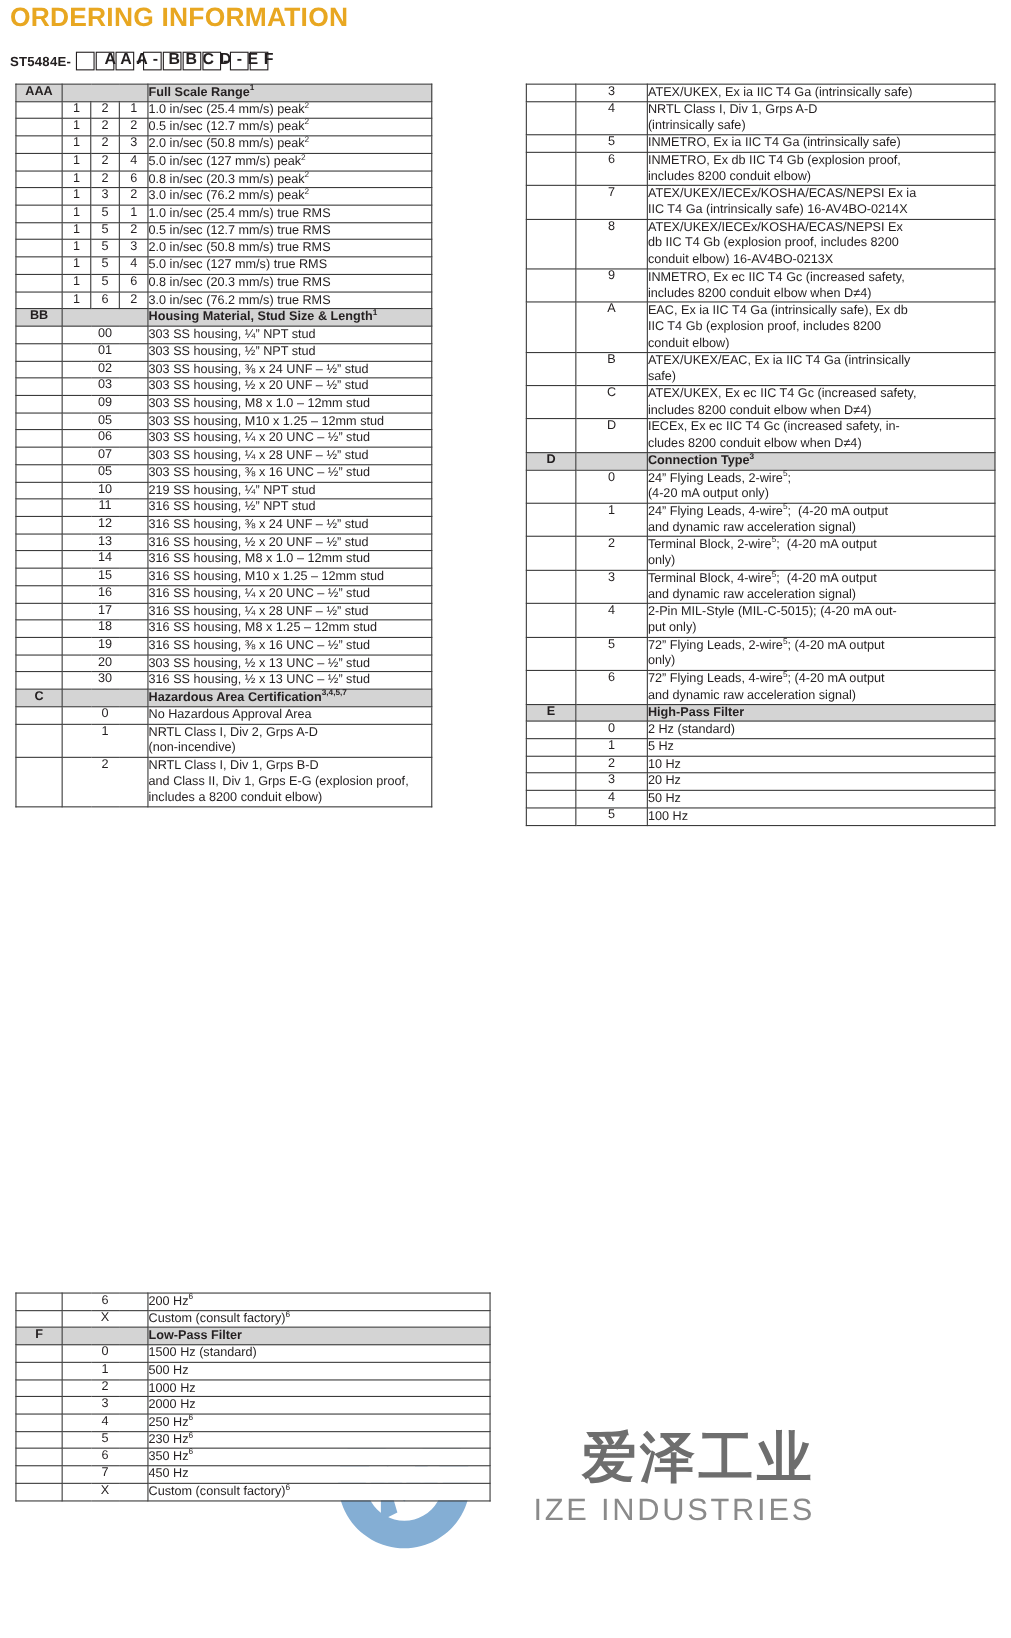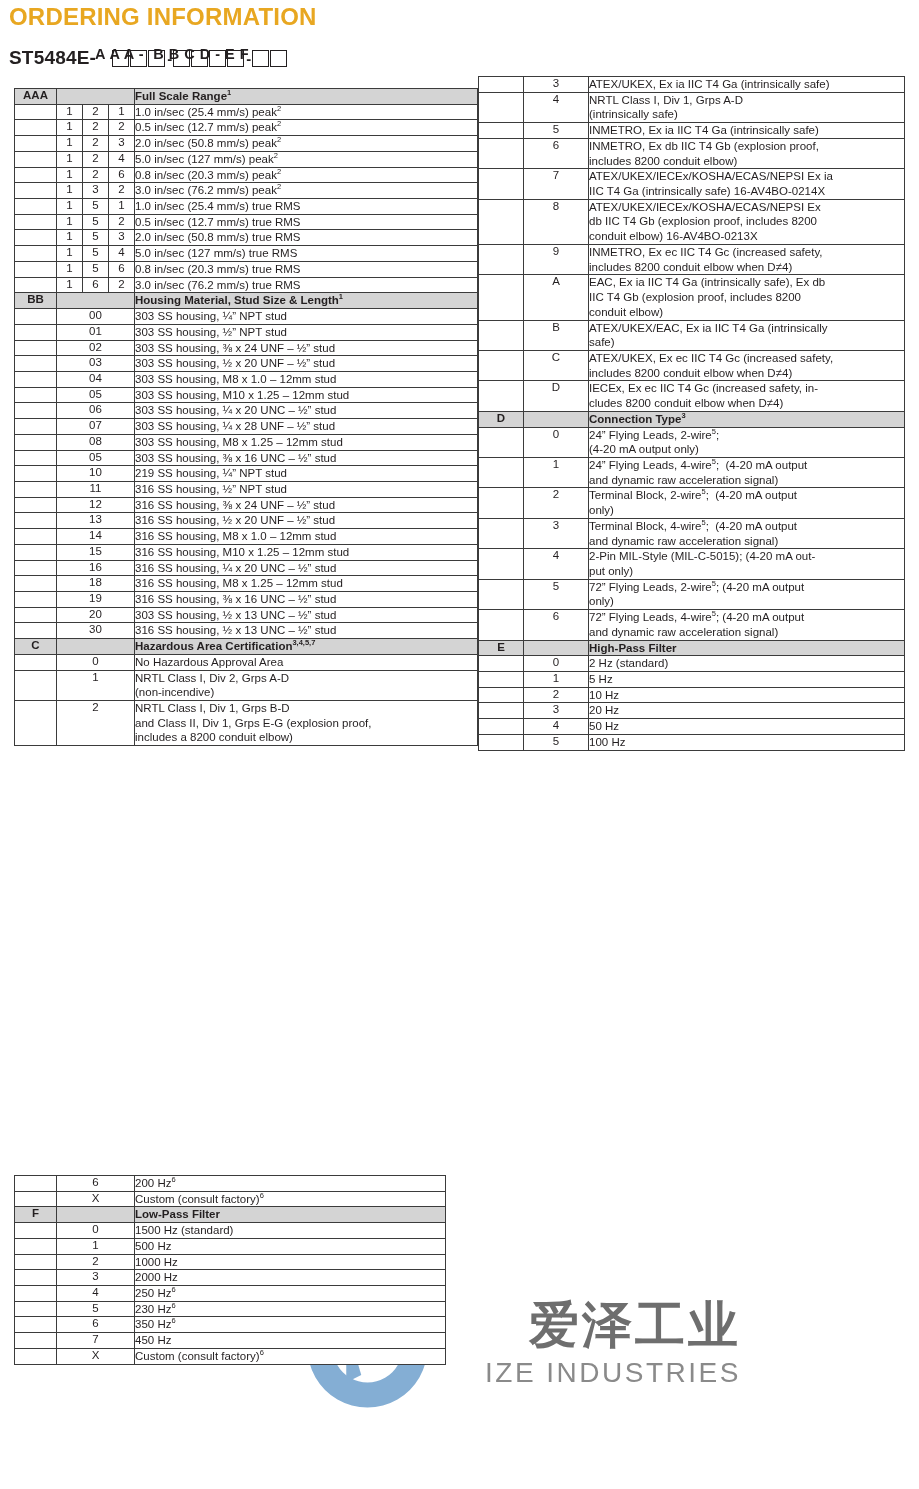--- a/index.html
+++ b/index.html
@@ -45,24 +45,24 @@
     color: #231f20;
   }
   #pn-row {
     position: absolute;
     left: 0px;
     top: 17px;
     display: flex;
     align-items: center;
   }
   #pn-prefix {
-    font-size: 19px;
+    font-size: 12px;
     font-weight: bold;
     letter-spacing: 0.2px;
-    margin-right: 16px;
+    margin-right: 4px;
   }
   .pn-box {
     width: 17px;
     height: 17px;
     border: 1.4px solid #231f20;
     box-sizing: border-box;
     margin-right: 1px;
   }
   .pn-dash {
     font-size: 15px;
@@ -105,21 +105,21 @@
   }
 
   
   .opt-table {
     position: absolute;
     border-collapse: collapse;
     table-layout: fixed;
     background: transparent;
     z-index: 2;
   }
-  #table-left-top  { left: 14px;  top: 88px;  width: 464px; }
+  #table-left-top  { left: 14px;  top: 76px;  width: 379px; }
   #table-left-bot  { left: 14px;  top: 1175px; width: 432px; }
   #table-right     { left: 478px; top: 76px;  width: 427px; }
 
   .opt-table td {
     border: 1px solid #3b3b3b;
     padding: 0;
     vertical-align: top;
     background: #ffffff;
   }
   .c-label { width: 42px; }
@@ -318,45 +318,40 @@
         <td class="cell-digit" colspan="3">02</td>
         <td class="cell-desc">303 SS housing, ⅜ x 24 UNF – ½” stud</td>
       </tr>
       <tr>
         <td class="cell-label blank-cell"></td>
         <td class="cell-digit" colspan="3">03</td>
         <td class="cell-desc">303 SS housing, ½ x 20 UNF – ½” stud</td>
       </tr>
       <tr>
         <td class="cell-label blank-cell"></td>
-        <td class="cell-digit" colspan="3">04</td>
+        <td class="cell-digit" colspan="3">09</td>
         <td class="cell-desc">303 SS housing, M8 x 1.0 – 12mm stud</td>
       </tr>
       <tr>
         <td class="cell-label blank-cell"></td>
         <td class="cell-digit" colspan="3">05</td>
         <td class="cell-desc">303 SS housing, M10 x 1.25 – 12mm stud</td>
       </tr>
       <tr>
         <td class="cell-label blank-cell"></td>
         <td class="cell-digit" colspan="3">06</td>
         <td class="cell-desc">303 SS housing, ¼ x 20 UNC – ½” stud</td>
       </tr>
       <tr>
         <td class="cell-label blank-cell"></td>
         <td class="cell-digit" colspan="3">07</td>
         <td class="cell-desc">303 SS housing, ¼ x 28 UNF – ½” stud</td>
       </tr>
       <tr>
         <td class="cell-label blank-cell"></td>
-        <td class="cell-digit" colspan="3">08</td>
-        <td class="cell-desc">303 SS housing, M8 x 1.25 – 12mm stud</td>
-      </tr>
-      <tr>
-        <td class="cell-label blank-cell"></td>
         <td class="cell-digit" colspan="3">05</td>
         <td class="cell-desc">303 SS housing, ⅜ x 16 UNC – ½” stud</td>
       </tr>
       <tr>
         <td class="cell-label blank-cell"></td>
         <td class="cell-digit" colspan="3">10</td>
         <td class="cell-desc">219 SS housing, ¼” NPT stud</td>
       </tr>
       <tr>
         <td class="cell-label blank-cell"></td>
@@ -380,20 +375,25 @@
       </tr>
       <tr>
         <td class="cell-label blank-cell"></td>
         <td class="cell-digit" colspan="3">15</td>
         <td class="cell-desc">316 SS housing, M10 x 1.25 – 12mm stud</td>
       </tr>
       <tr>
         <td class="cell-label blank-cell"></td>
         <td class="cell-digit" colspan="3">16</td>
         <td class="cell-desc">316 SS housing, ¼ x 20 UNC – ½” stud</td>
+      </tr>
+      <tr>
+        <td class="cell-label blank-cell"></td>
+        <td class="cell-digit" colspan="3">17</td>
+        <td class="cell-desc">316 SS housing, ¼ x 28 UNF – ½” stud</td>
       </tr>
       <tr>
         <td class="cell-label blank-cell"></td>
         <td class="cell-digit" colspan="3">18</td>
         <td class="cell-desc">316 SS housing, M8 x 1.25 – 12mm stud</td>
       </tr>
       <tr>
         <td class="cell-label blank-cell"></td>
         <td class="cell-digit" colspan="3">19</td>
         <td class="cell-desc">316 SS housing, ⅜ x 16 UNC – ½” stud</td>

